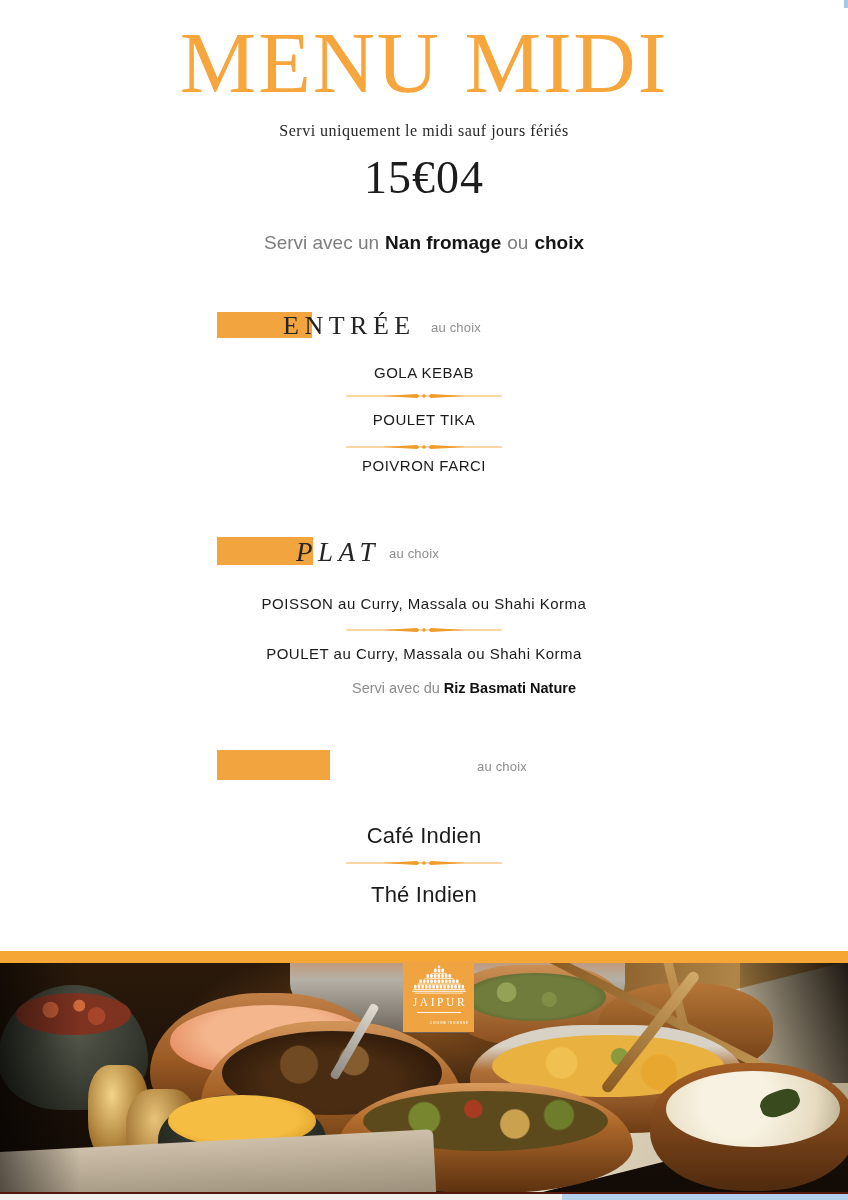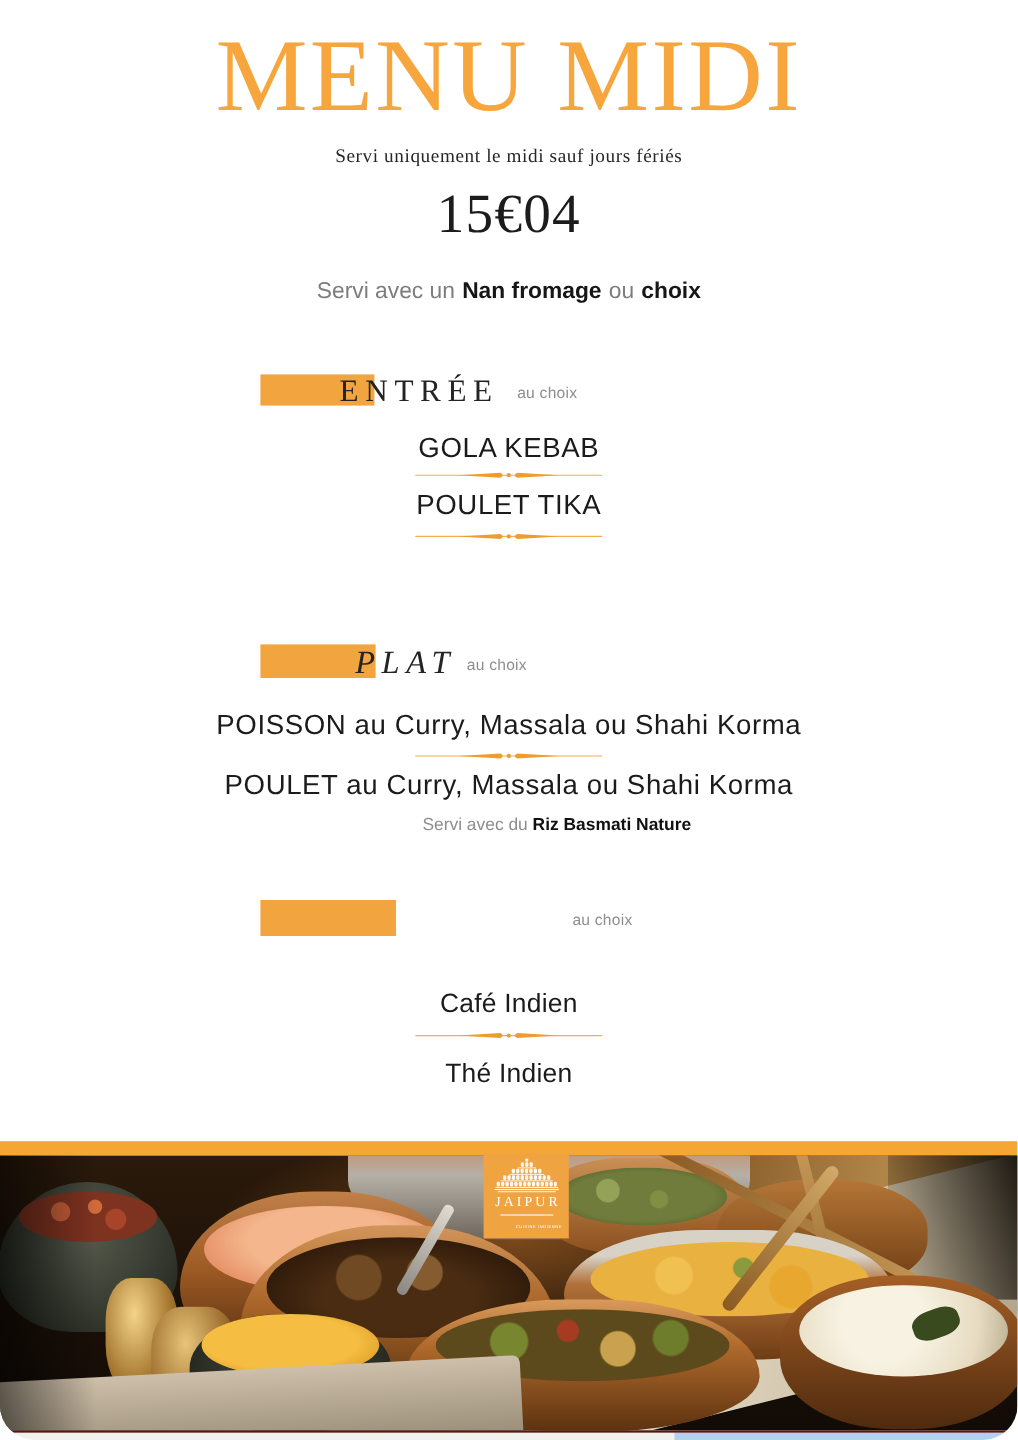--- a/index.html
+++ b/index.html
@@ -1,36 +1,36 @@
 <!DOCTYPE html>
 <html><head>
 <meta charset="utf-8">
 <style>
   html,body{margin:0;padding:0;background:#ffffff;}
   .page{position:relative;width:848px;height:1200px;background:#fff;overflow:hidden;
-        font-family:"Liberation Sans",sans-serif;color:#1e1e1e;border-radius:29px;}
+        font-family:"Liberation Sans",sans-serif;color:#1e1e1e;}
   .abs{position:absolute;}
   .center{left:0;width:100%;text-align:center;}
   .serif{font-family:"Liberation Serif",serif;}
 
   .title{top:14px;font-size:86px;line-height:1.15;letter-spacing:2px;color:#F6A63C;font-weight:400;}
   .subtitle{top:121px;font-size:16px;line-height:1.3;letter-spacing:.5px;color:#272727;}
   .price{top:150px;font-size:46px;line-height:1.2;letter-spacing:1px;color:#1c1c1c;}
   .accomp{top:230px;font-size:19px;line-height:1.35;}
   .accomp .gray{color:#7d7d7d;}
   .accomp .bold{color:#161616;font-weight:700;}
   .accomp span{margin:0 3px;}
 
   .sec-bar{position:absolute;background:#F2A43E;}
   .sec-word{position:absolute;font-family:"Liberation Serif",serif;font-size:26px;line-height:28px;
             letter-spacing:5.5px;color:#242424;white-space:nowrap;}
   .sec-word.lg{font-size:27px;font-style:italic;}
   .sec-choix{position:absolute;font-size:13px;color:#8e8e8e;letter-spacing:.2px;}
 
-  .item{font-size:23px;line-height:20px;letter-spacing:.5px;color:#1b1b1b;}
+  .item{font-size:15px;line-height:20px;letter-spacing:.5px;color:#1b1b1b;}
   .item-lg{font-size:22px;line-height:21px;letter-spacing:.2px;color:#1b1b1b;}
   .note{font-size:14.5px;line-height:18px;padding-left:40px;}
   .note .gray{color:#8d8d8d;}
   .note .bold{color:#111;font-weight:700;margin-left:4px;}
   .orn{position:absolute;left:344px;}
 
   .accent-bar{top:951px;left:0;width:848px;height:12px;background:#F5A634;}
 
   
   .photo{top:963px;left:0;width:848px;height:229px;overflow:hidden;
@@ -76,20 +76,21 @@
     <path d="M122,5 L87,2.9 Q83,5 87,7.1 Z" fill="#EE9C2B"></path>
     <circle cx="80" cy="5" r="1.8" fill="#EE9C2B"></circle>
   </svg>
   <div class="abs center item" style="top:410px">POULET TIKA</div>
   <svg class="orn" style="top:442px" width="160" height="10" viewBox="0 0 160 10">
     <rect x="2" y="4.55" width="156" height="0.9" rx="0.45" fill="#F3A43C" opacity="0.9"></rect>
     <path d="M38,5 L73,2.9 Q77,5 73,7.1 Z" fill="#EE9C2B"></path>
     <path d="M122,5 L87,2.9 Q83,5 87,7.1 Z" fill="#EE9C2B"></path>
     <circle cx="80" cy="5" r="1.8" fill="#EE9C2B"></circle>
   </svg>
+  <div class="abs center item" style="top:456px">POIVRON FARCI</div>
 
   <div class="sec-bar" style="left:217px;top:537px;width:96px;height:28px"></div>
   <div class="sec-word lg" style="left:296px;top:538px">PLAT</div>
   <div class="sec-choix" style="left:389px;top:546px">au choix</div>
 
   <div class="abs center item" style="top:594px">POISSON au Curry, Massala ou Shahi Korma</div>
   <svg class="orn" style="top:625px" width="160" height="10" viewBox="0 0 160 10">
     <rect x="2" y="4.55" width="156" height="0.9" rx="0.45" fill="#F3A43C" opacity="0.9"></rect>
     <path d="M38,5 L73,2.9 Q77,5 73,7.1 Z" fill="#EE9C2B"></path>
     <path d="M122,5 L87,2.9 Q83,5 87,7.1 Z" fill="#EE9C2B"></path>

